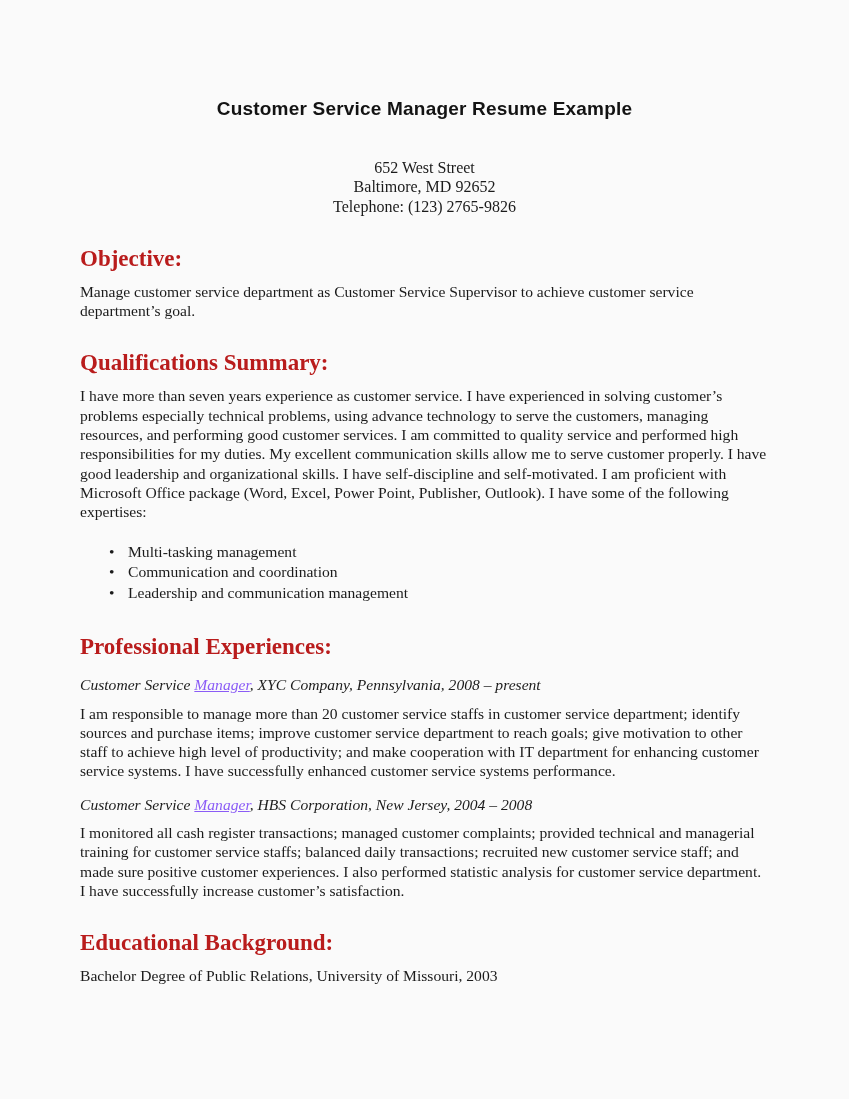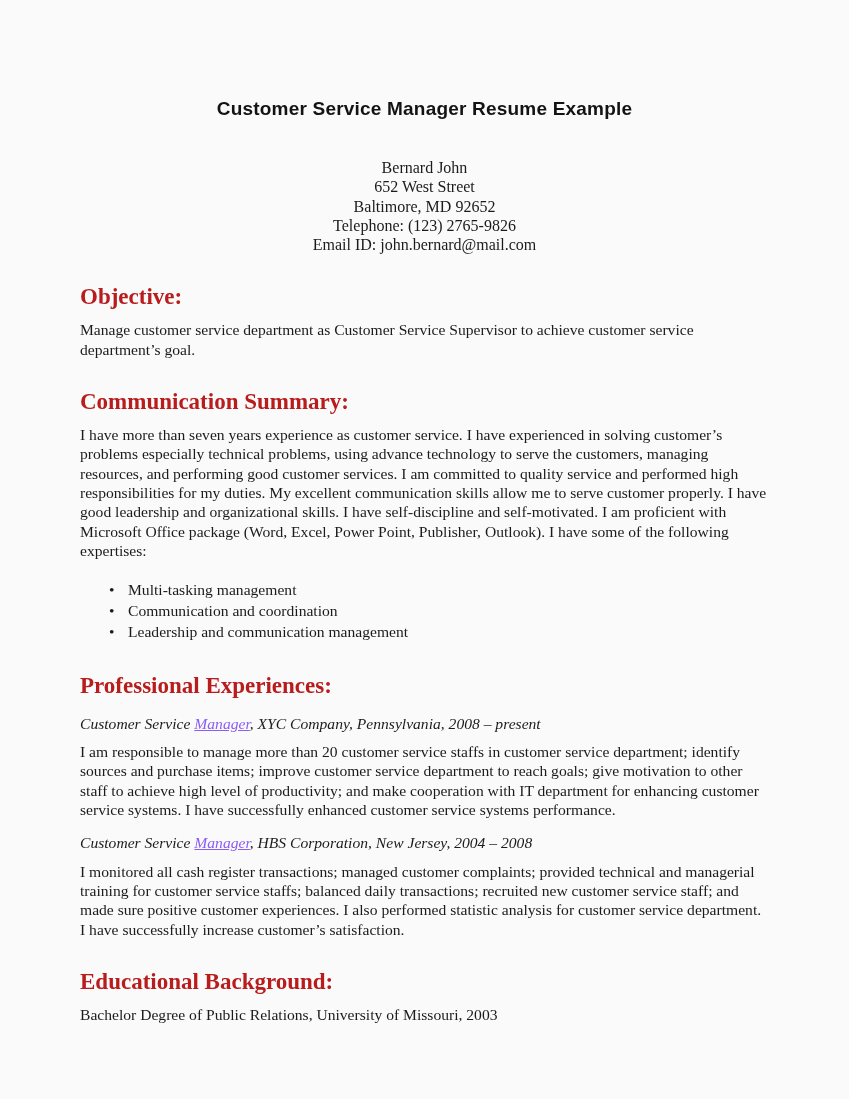--- a/index.html
+++ b/index.html
@@ -83,34 +83,32 @@
   .section-block { margin: 0; }
 </style>
 </head>
 <body>
 
 <div class="page">
 
   <h1 class="doc-title">Customer Service Manager Resume Example</h1>
 
   <div class="contact">
-    <div>Bernard John</div>
     <div>652 West Street</div>
     <div>Baltimore, MD 92652</div>
     <div>Telephone: (123) 2765-9826</div>
-    <div>Email ID: john.bernard@mail.com</div>
   </div>
 
   <div class="section-block">
     <h2 class="section-heading">Objective:</h2>
     <p class="body-text">Manage customer service department as Customer Service Supervisor to achieve customer service department’s goal.</p>
   </div>
 
   <div class="section-block">
-    <h2 class="section-heading">Communication Summary:</h2>
+    <h2 class="section-heading">Qualifications Summary:</h2>
     <p class="body-text">I have more than seven years experience as customer service. I have experienced in solving customer’s problems especially technical problems, using advance technology to serve the customers, managing resources, and performing good customer services. I am committed to quality service and performed high responsibilities for my duties. My excellent communication skills allow me to serve customer properly. I have good leadership and organizational skills. I have self-discipline and self-motivated. I am proficient with Microsoft Office package (Word, Excel, Power Point, Publisher, Outlook). I have some of the following expertises:</p>
     <ul class="bullet-list">
       <li>
         <span class="bullet-dot"></span>
         <span>Multi-tasking management</span>
       </li>
       <li>
         <span class="bullet-dot"></span>
         <span>Communication and coordination</span>
       </li>

